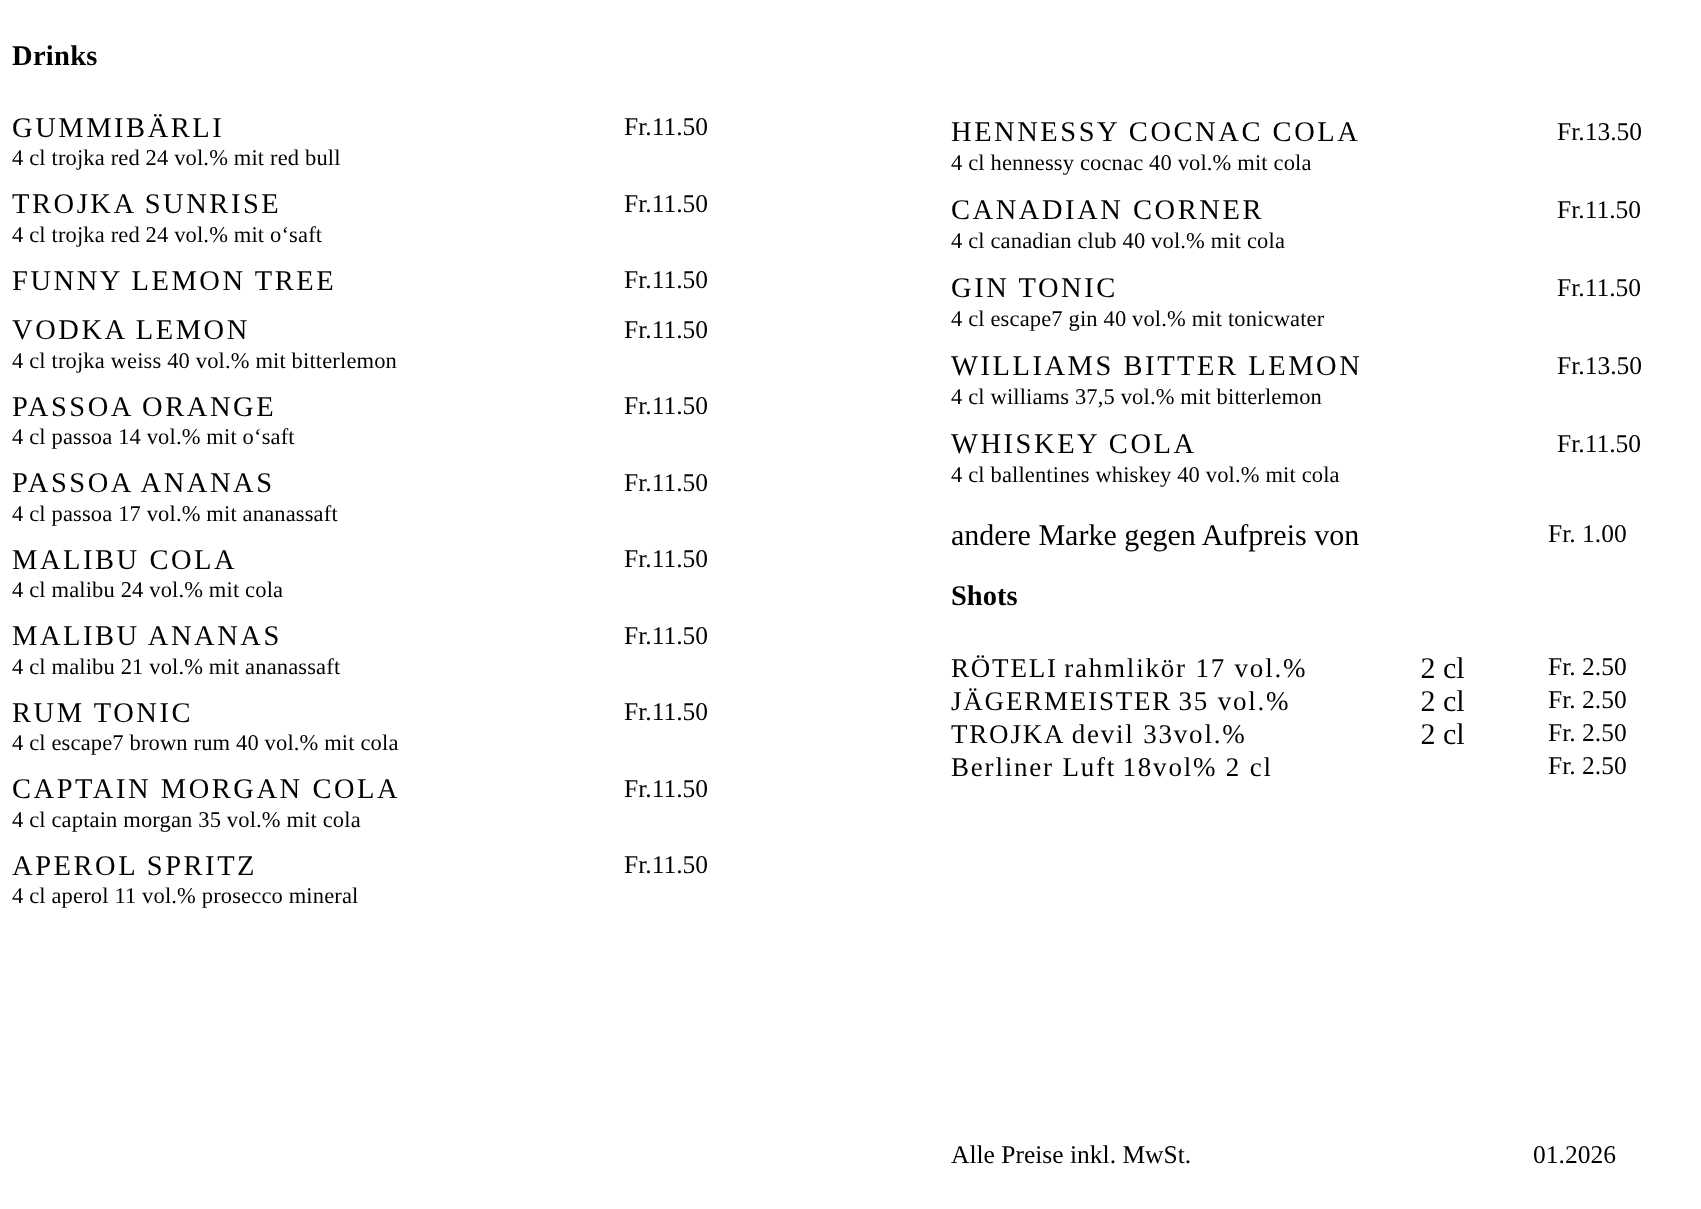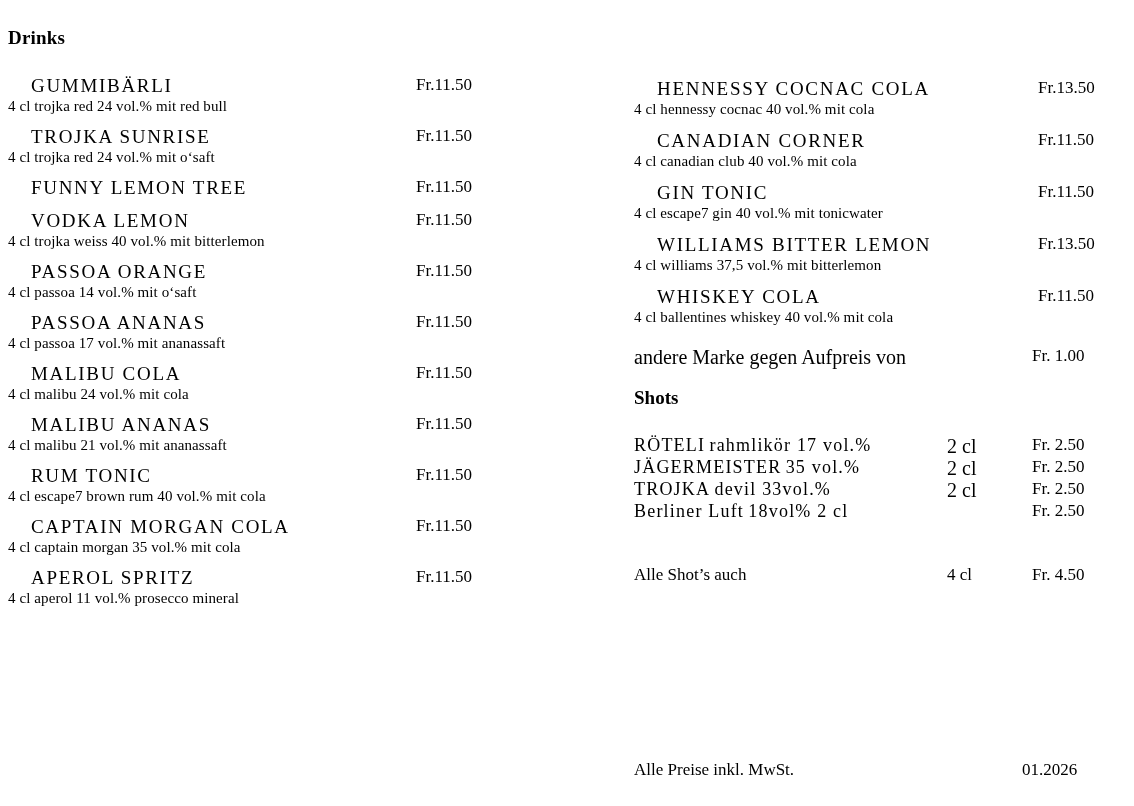--- a/index.html
+++ b/index.html
@@ -46,21 +46,20 @@
   .drinks-list {
     margin-top: 26px;
   }
   .drink-row {
     position: relative;
     margin-bottom: 11px;
   }
   .drink-head {
     display: flex;
     align-items: baseline;
-    margin-left: 23px;
   }
   .drink-name {
     font-size: 19px;
     letter-spacing: 1.7px;
     white-space: nowrap;
     flex: 0 0 auto;
   }
   .drink-price {
     position: absolute;
     left: 408px;
@@ -349,25 +348,20 @@
         <span class="shot-price">Fr.  2.50</span>
       </div>
 
       <div class="shot-row">
         <span class="shot-name">Berliner Luft</span>
         <span class="shot-name sub">18vol% 2 cl</span>
         <span class="shot-vol"></span>
         <span class="shot-price">Fr.  2.50</span>
       </div>
 
-      <div class="all-shots-row">
-        <span class="all-shots-label">Alle Shot’s auch</span>
-        <span class="all-shots-vol">4 cl</span>
-        <span class="all-shots-price">Fr.  4.50</span>
-      </div>
 
     </div>
   </div>
 
   <div class="footer">
     <div class="footer-inner">
       <span>Alle Preise inkl. MwSt.</span>
       <span class="footer-date">01.2026</span>
     </div>
   </div>

